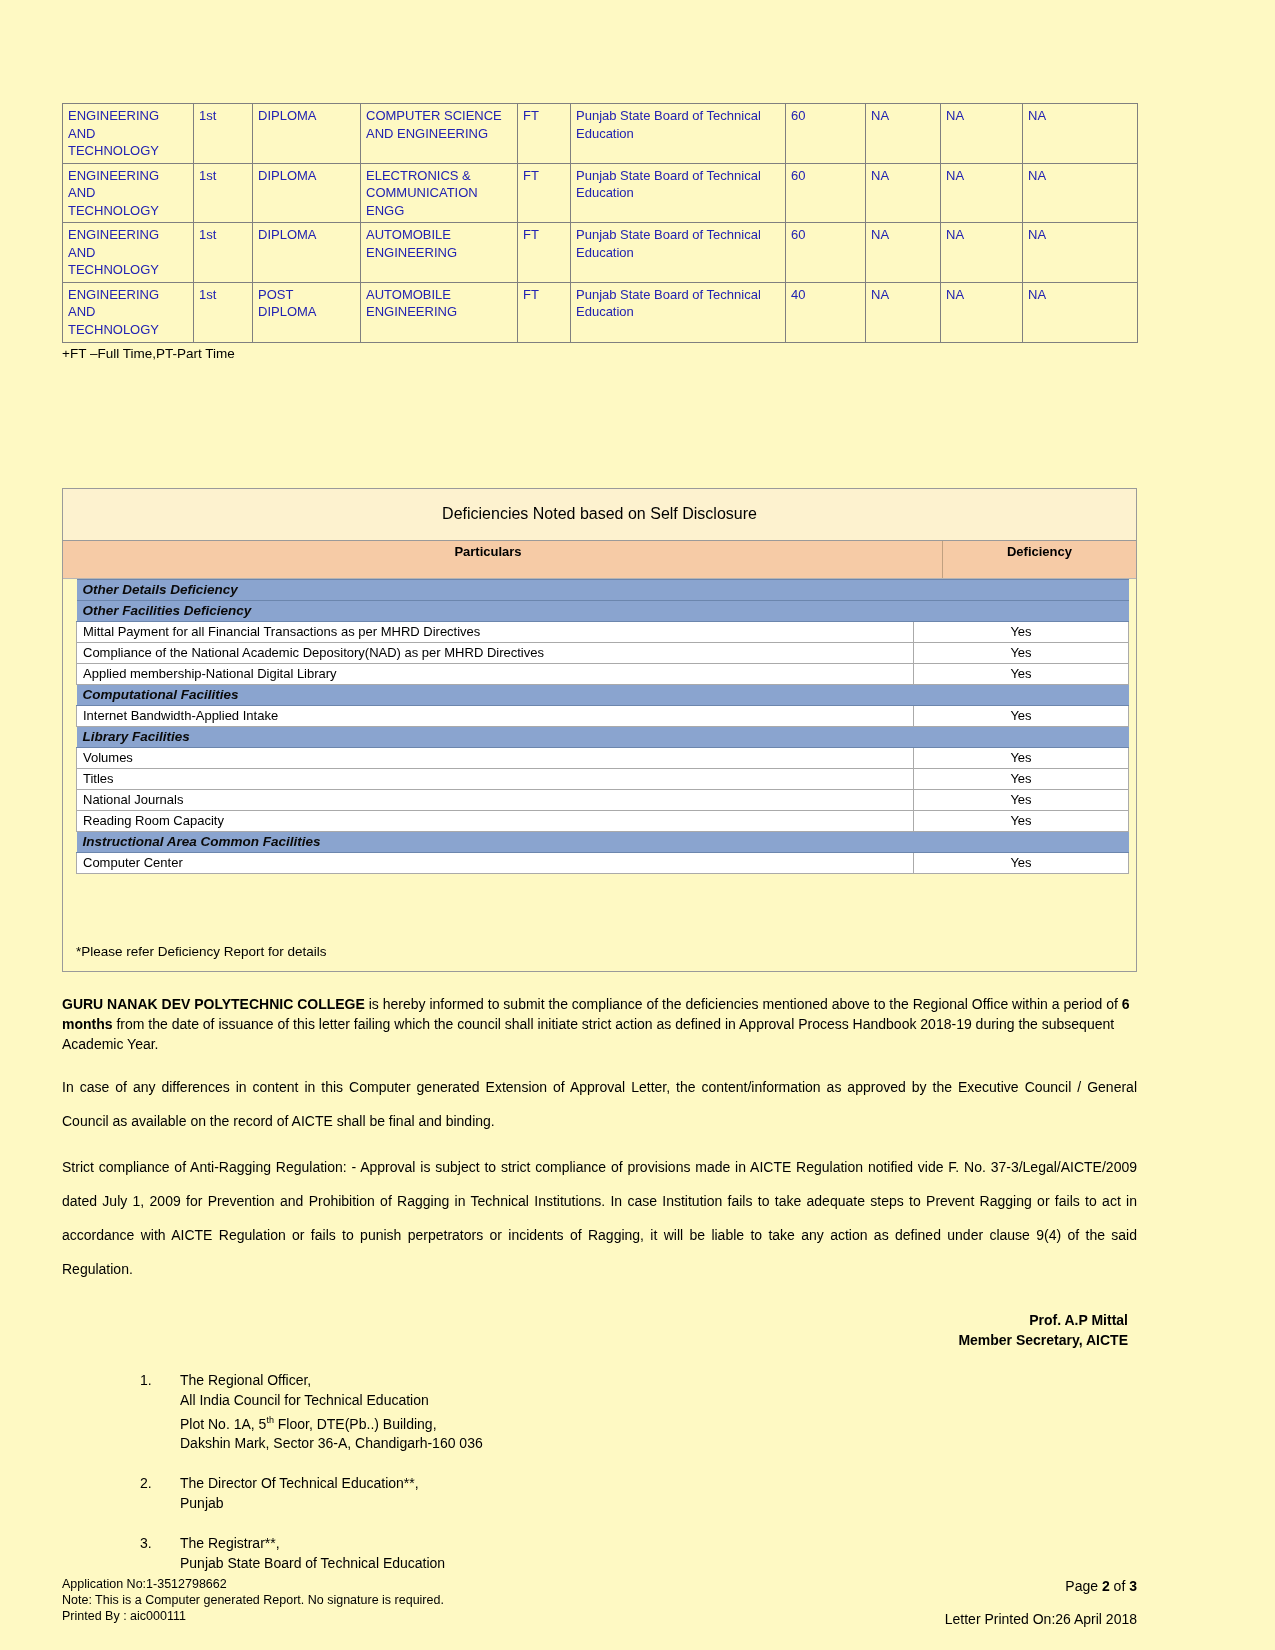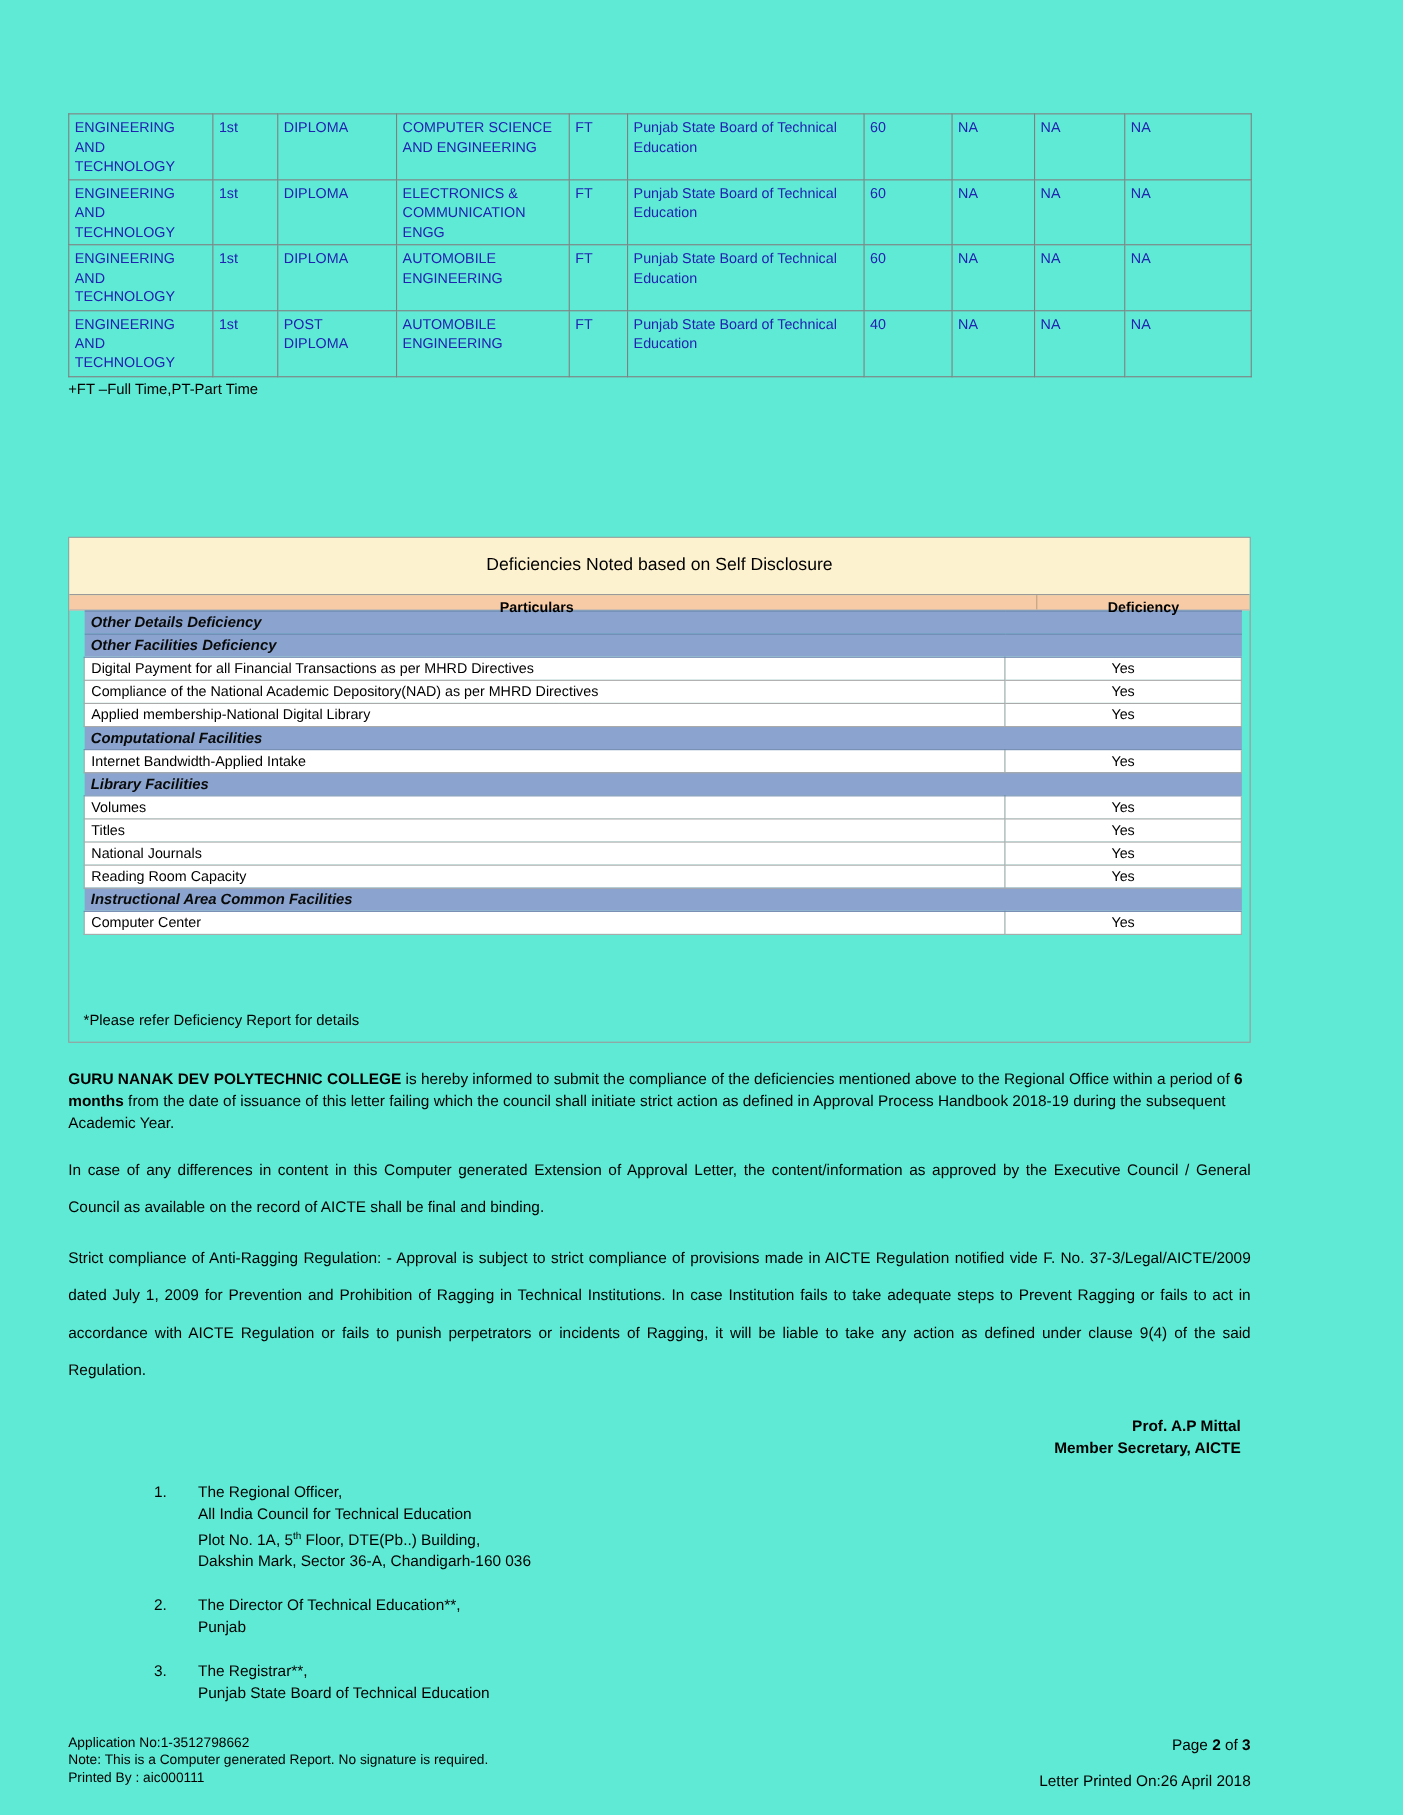--- a/index.html
+++ b/index.html
@@ -3,21 +3,21 @@
 <meta charset="utf-8">
 <style>
   * { margin: 0; padding: 0; box-sizing: border-box; }
   html, body { background: #ffffff; }
   body { font-family: "Liberation Sans", "DejaVu Sans", sans-serif; color: #000; }
   .page {
     position: relative;
     width: 1275px;
     height: 1650px;
     margin: 0 auto;
-    background: #5eead4;
+    background: #fef9c3;
     padding: 103px 138px 0 62px;
   }
 
   
   table.course-table {
     border-collapse: collapse;
     table-layout: fixed;
     width: 1075px;
     color: #2222b2;
     font-size: 13px;
@@ -48,21 +48,21 @@
     display: flex;
     align-items: center;
     justify-content: center;
     font-weight: normal;
     font-size: 16px;
     border-bottom: 1px solid #9a9a9a;
   }
   .def-header {
     background: #f6cba6;
     display: flex;
-    height: 14px;
+    height: 38px;
     font-weight: bold;
     font-size: 13px;
     border-bottom: 1px solid #b5b5b5;
     gap: 29px;
   }
   .def-header .hp {
     width: 850px;
     text-align: center;
     line-height: 21px;
   }
@@ -227,21 +227,21 @@
           <col style="width:215px">
         </colgroup>
       <tbody>
         <tr class="def-section">
           <td colspan="2">Other Details Deficiency</td>
         </tr>
         <tr class="def-section">
           <td colspan="2">Other Facilities Deficiency</td>
         </tr>
         <tr class="def-item">
-          <td>Digital Payment for all Financial Transactions as per MHRD Directives</td>
+          <td>Mittal Payment for all Financial Transactions as per MHRD Directives</td>
           <td class="val">Yes</td>
         </tr>
         <tr class="def-item">
           <td>Compliance of the National Academic Depository(NAD) as per MHRD Directives</td>
           <td class="val">Yes</td>
         </tr>
         <tr class="def-item">
           <td>Applied membership-National Digital Library</td>
           <td class="val">Yes</td>
         </tr>

